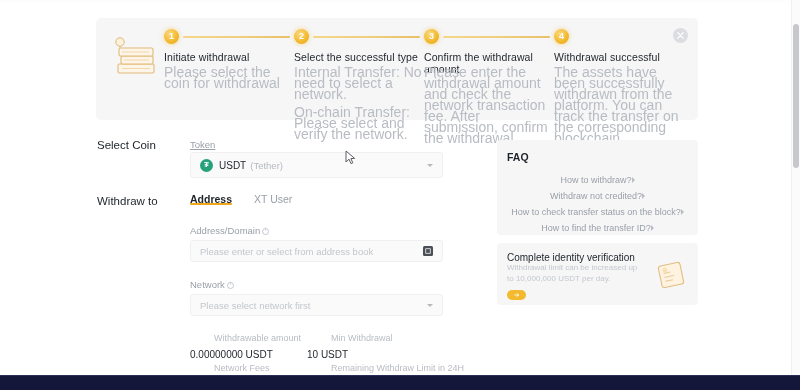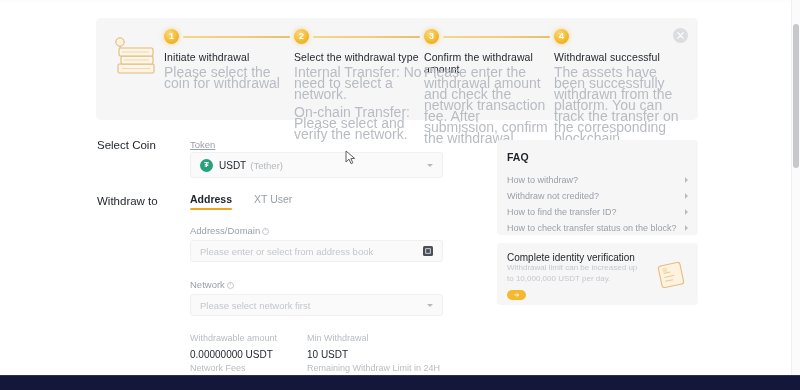--- a/index.html
+++ b/index.html
@@ -131,48 +131,48 @@
   .book-btn {
     margin-left: auto; width: 10px; height: 10px;
     background: #4a4f57; border-radius: 1.5px;
     display: flex; align-items: center; justify-content: center;
   }
   .book-btn svg { width: 6px; height: 6px; }
 
   
   .tabs { position: absolute; left: 190px; top: 193px; display: flex; gap: 22px; }
   .tab {
-    font-size: 10.5px; color: #9aa0a8; padding-bottom: 5px;
+    font-size: 10.5px; color: #9aa0a8; 
     cursor: pointer; position: relative;
   }
   .tab.active { color: #1e2329; font-weight: 700; }
   .tab.active::after {
     content: ""; position: absolute; left: 0; right: 0; bottom: 0;
     height: 2px; background: #f0a71e; border-radius: 2px;
   }
 
   
   .stat { position: absolute; }
-  .stat-label { font-size: 9px; color: #b8bcc2; white-space: nowrap; }
+  .stat-label { font-size: 9px; color: #b8bcc2; white-space: nowrap; margin-left: 24px; }
   .stat-value { font-size: 10px; color: #1e2329; margin-top: 6px; white-space: nowrap; }
   .stat-0 { left: 190px; top: 333px; }
   .stat-1 { left: 307px; top: 333px; }
   .stat-2 { left: 190px; top: 363px; }
   .stat-3 { left: 307px; top: 363px; }
 
   
   .faq-card {
     position: absolute; left: 497px; top: 140px;
     width: 201px; height: 95px;
     background: #f6f6f7; border-radius: 4px;
     padding: 11px 10px 0 10px;
   }
   .faq-title { font-size: 10.5px; font-weight: 700; color: #1e2329; margin-bottom: 9px; }
   .faq-item {
-    display: flex; align-items: center; justify-content: space-between;
+    display: flex; align-items: center; justify-content: center;
     font-size: 9px; color: #9aa0a8; height: 16px; cursor: pointer;
   }
   .chev {
     width: 0; height: 0;
     border-top: 3px solid transparent;
     border-bottom: 3px solid transparent;
     border-left: 3.6px solid #b9bdc3;
   }
 
   .kyc-card {
@@ -245,21 +245,21 @@
         <div class="step-line"></div>
         <div class="step-title">Initiate withdrawal</div>
         <div class="step-desc">
           <p>Please select the coin for withdrawal</p>
         </div>
       </div>
 
       <div class="step step-1">
         <div class="step-bullet">2</div>
         <div class="step-line"></div>
-        <div class="step-title">Select the withdrawal type</div>
+        <div class="step-title">Select the successful type</div>
         <div class="step-desc">
           <p>Internal Transfer: No need to select a network.</p>
           <p>On-chain Transfer: Please select and verify the network.</p>
         </div>
       </div>
 
       <div class="step step-2">
         <div class="step-bullet">3</div>
         <div class="step-line"></div>
         <div class="step-title">Confirm the withdrawal amount</div>
@@ -342,25 +342,25 @@
     <div class="faq-title">FAQ</div>
     <div class="faq-item">
       <span>How to withdraw?</span>
       <span class="chev"></span>
     </div>
     <div class="faq-item">
       <span>Withdraw not credited?</span>
       <span class="chev"></span>
     </div>
     <div class="faq-item">
+      <span>How to check transfer status on the block?</span>
+      <span class="chev"></span>
+    </div>
+    <div class="faq-item">
       <span>How to find the transfer ID?</span>
-      <span class="chev"></span>
-    </div>
-    <div class="faq-item">
-      <span>How to check transfer status on the block?</span>
       <span class="chev"></span>
     </div>
   </div>
 
   <div class="kyc-card">
     <div class="kyc-title">Complete identity verification</div>
     <div class="kyc-desc">Withdrawal limit can be increased up to 10,000,000 USDT per day.</div>
     <div class="kyc-btn">
       <svg viewBox="0 0 8 8">
         <path d="M1 4 H6 M4 2 L6.2 4 L4 6" stroke="#ffffff" stroke-width="1.1" fill="none" stroke-linecap="round" stroke-linejoin="round"></path>

